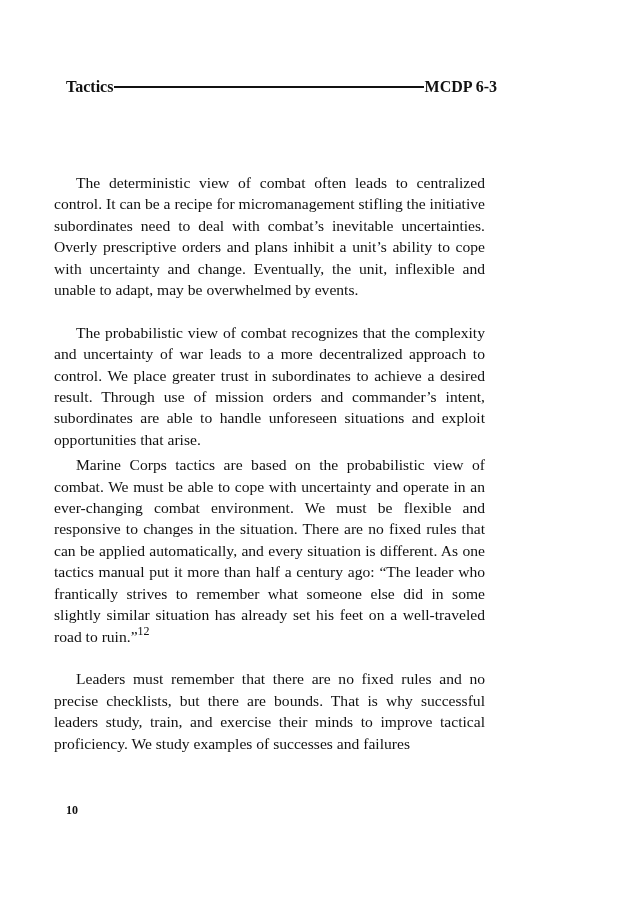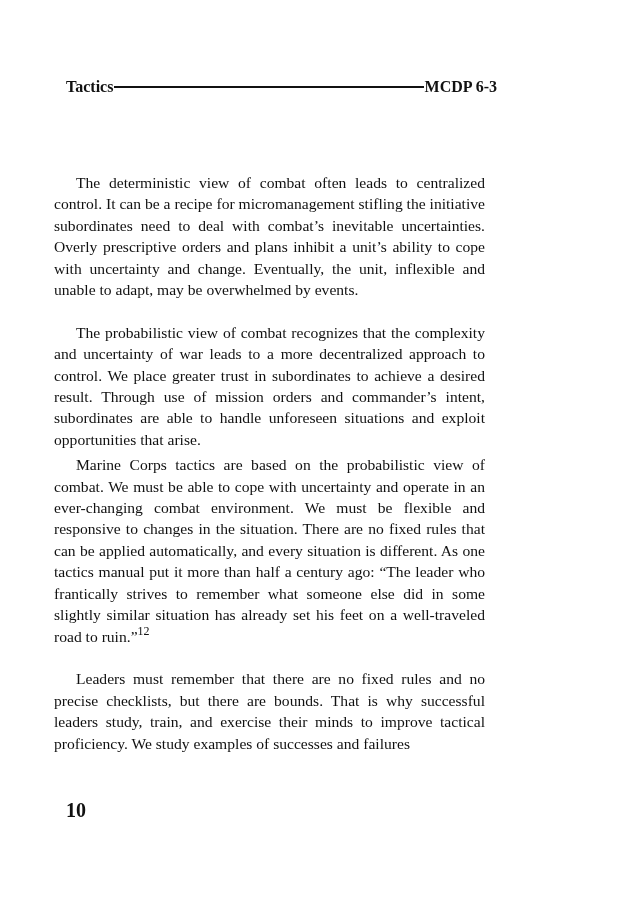--- a/index.html
+++ b/index.html
@@ -52,21 +52,21 @@
     sup.fn {
       font-size: 12px;
       vertical-align: 7px;
       line-height: 0;
     }
     .page-number {
       position: absolute;
       left: 66px;
       top: 800px;
       font-weight: bold;
-      font-size: 20px;
+      font-size: 12px;
       line-height: 20px;
     }
   </style>
 </head>
 <body>
 
 <div class="header">
   <span>Tactics</span>
   <span class="rule"></span>
   <span>MCDP 6-3</span>

